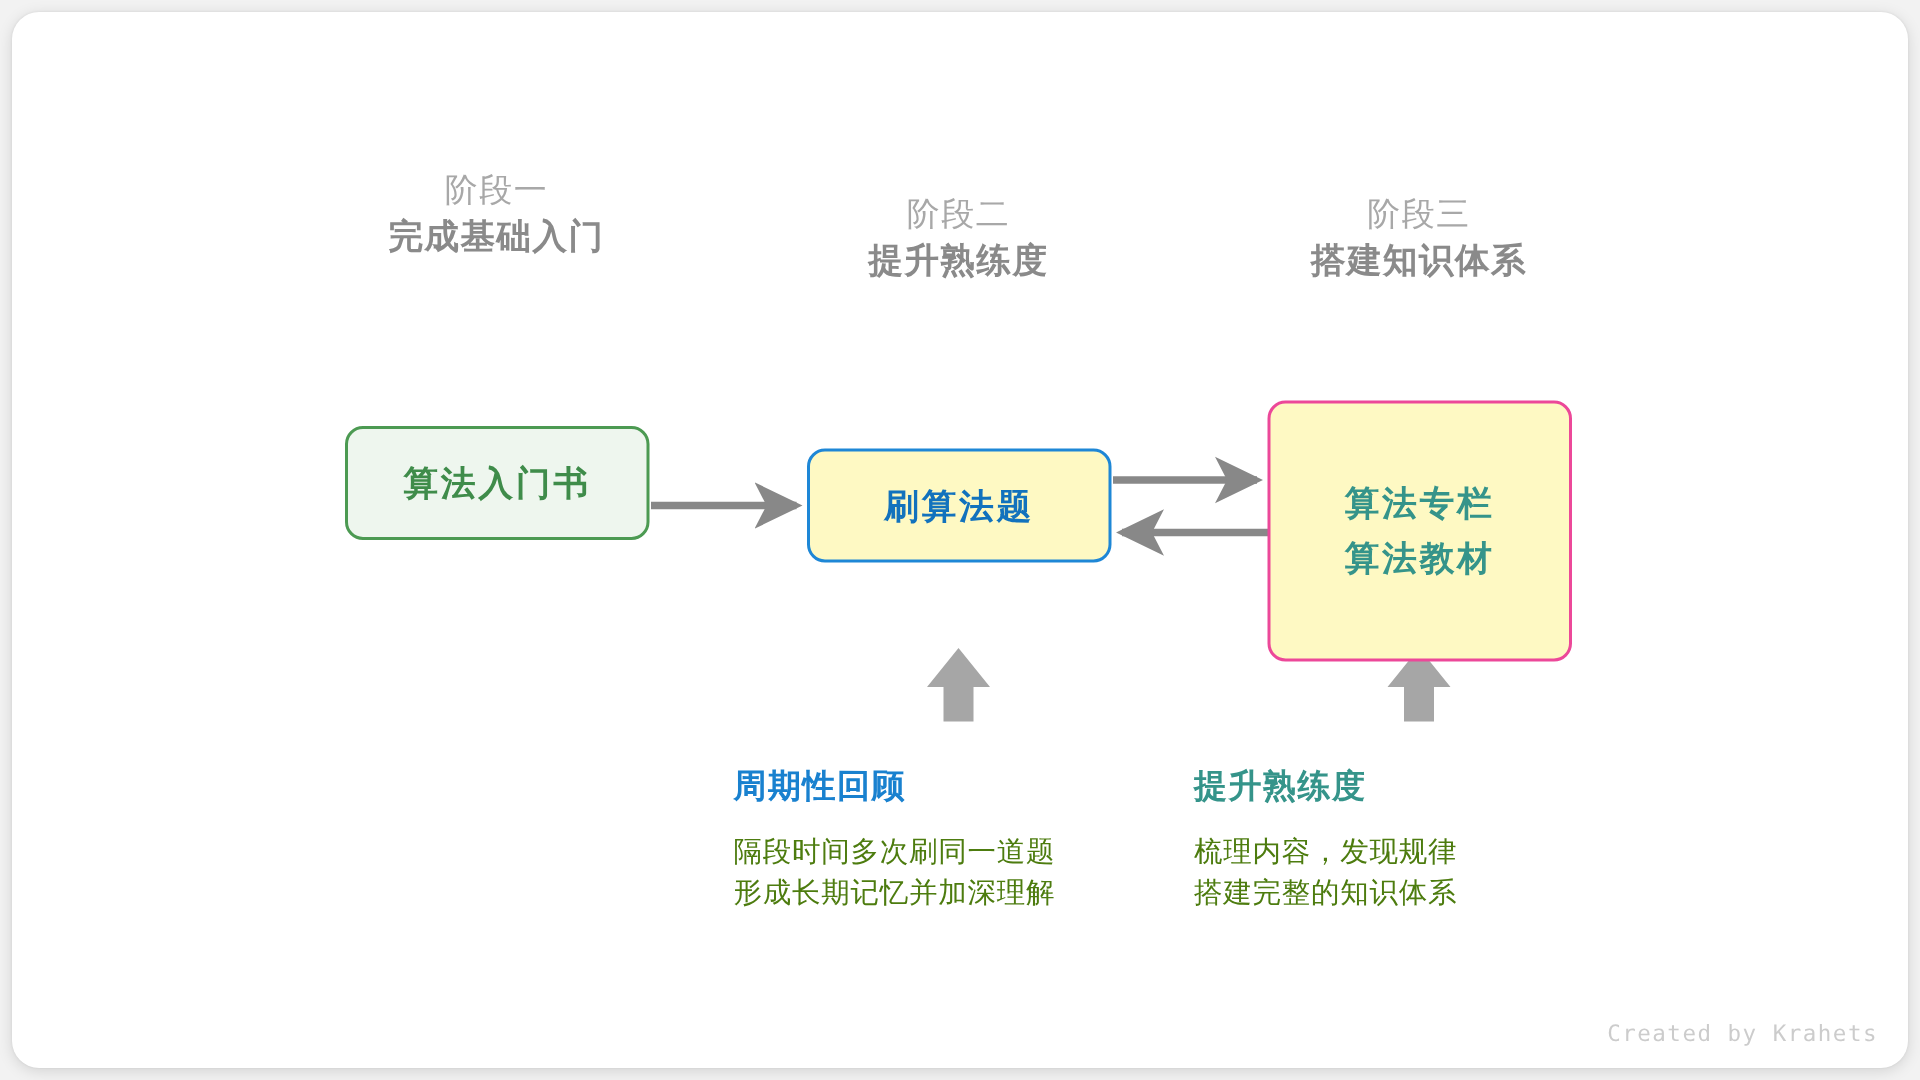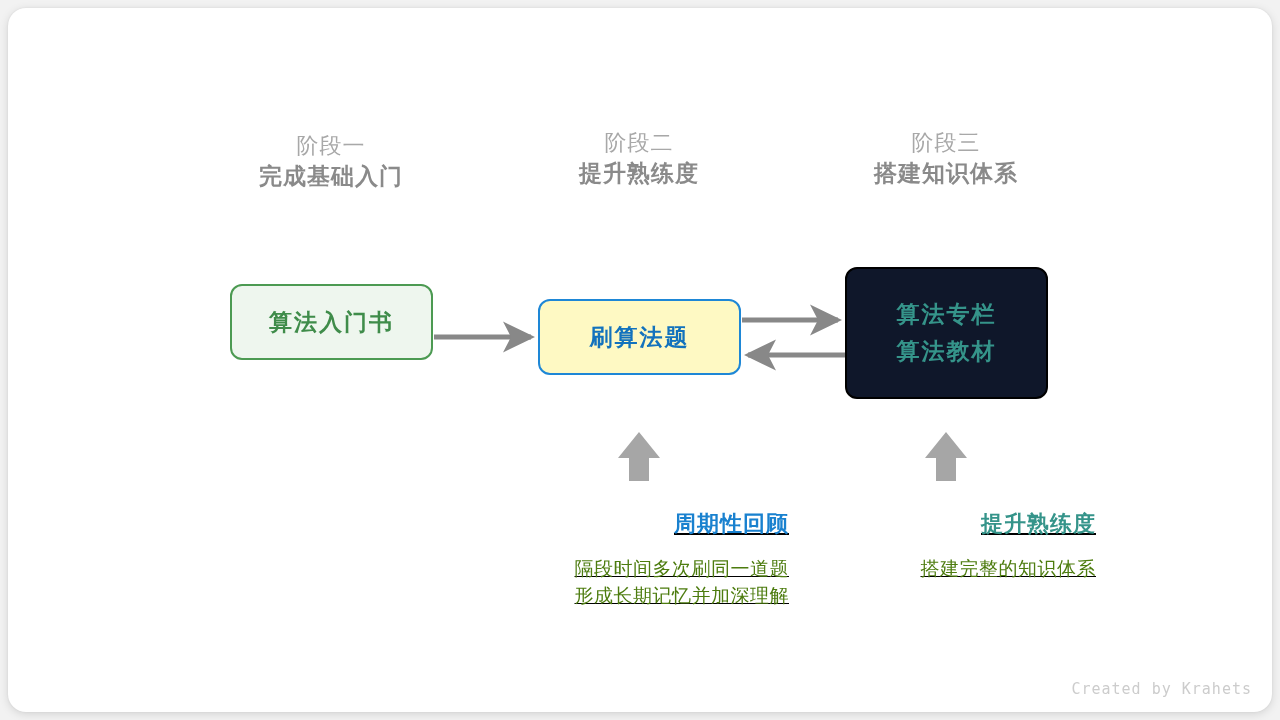--- a/index.html
+++ b/index.html
@@ -47,21 +47,21 @@
   }
   .stage-head .title {
     font-size: 23px;
     font-weight: 700;
     color: #8a8a8a;
     letter-spacing: 1px;
     line-height: 30px;
     white-space: nowrap;
   }
 
-  #head-1 { left: 201px; top: 131px; }
+  #head-1 { left: 201px; top: 112px; }
   #head-2 { left: 509px; top: 128px; }
   #head-3 { left: 816px; top: 128px; }
 
   
   .node {
     position: absolute;
     box-sizing: border-box;
     border-radius: 12px;
     display: flex;
     flex-direction: column;
@@ -88,40 +88,39 @@
   #node-practice {
     left: 538px; top: 299px;
     width: 203px; height: 76px;
     background: #fef9c3;
     border: 2px solid #1e87d6;
   }
   #node-practice .line { color: #1272bd; }
 
   #node-system {
     left: 845px; top: 267px;
-    width: 203px; height: 132px;
-    background: #0f172a;
-    border: 2px solid #000000;
+    width: 203px; height: 174px;
+    background: #fef9c3;
+    border: 2px solid #ec4899;
   }
   #node-system .line { color: #35948a; }
 
   
   #arrows {
     position: absolute;
     left: 0; top: 0;
     width: 1280px; height: 720px;
     pointer-events: none;
   }
 
   
   .annot {
     position: absolute;
     width: 300px;
-    text-align: right;
-    text-decoration: underline;
+    text-align: left;
   }
   .annot .heading {
     font-size: 22px;
     font-weight: 700;
     letter-spacing: 1px;
     line-height: 30px;
     white-space: nowrap;
   }
   .annot .body {
     margin-top: 16px;
@@ -213,18 +212,19 @@
     <div class="heading">周期性回顾</div>
     <div class="body">
       <div>隔段时间多次刷同一道题</div>
       <div>形成长期记忆并加深理解</div>
     </div>
   </div>
 
   <div class="annot" id="annot-summary">
     <div class="heading">提升熟练度</div>
     <div class="body">
+      <div>梳理内容，发现规律</div>
       <div>搭建完整的知识体系</div>
     </div>
   </div>
 
   <div id="credit">Created by Krahets</div>
 </div>
 
 </body></html>

